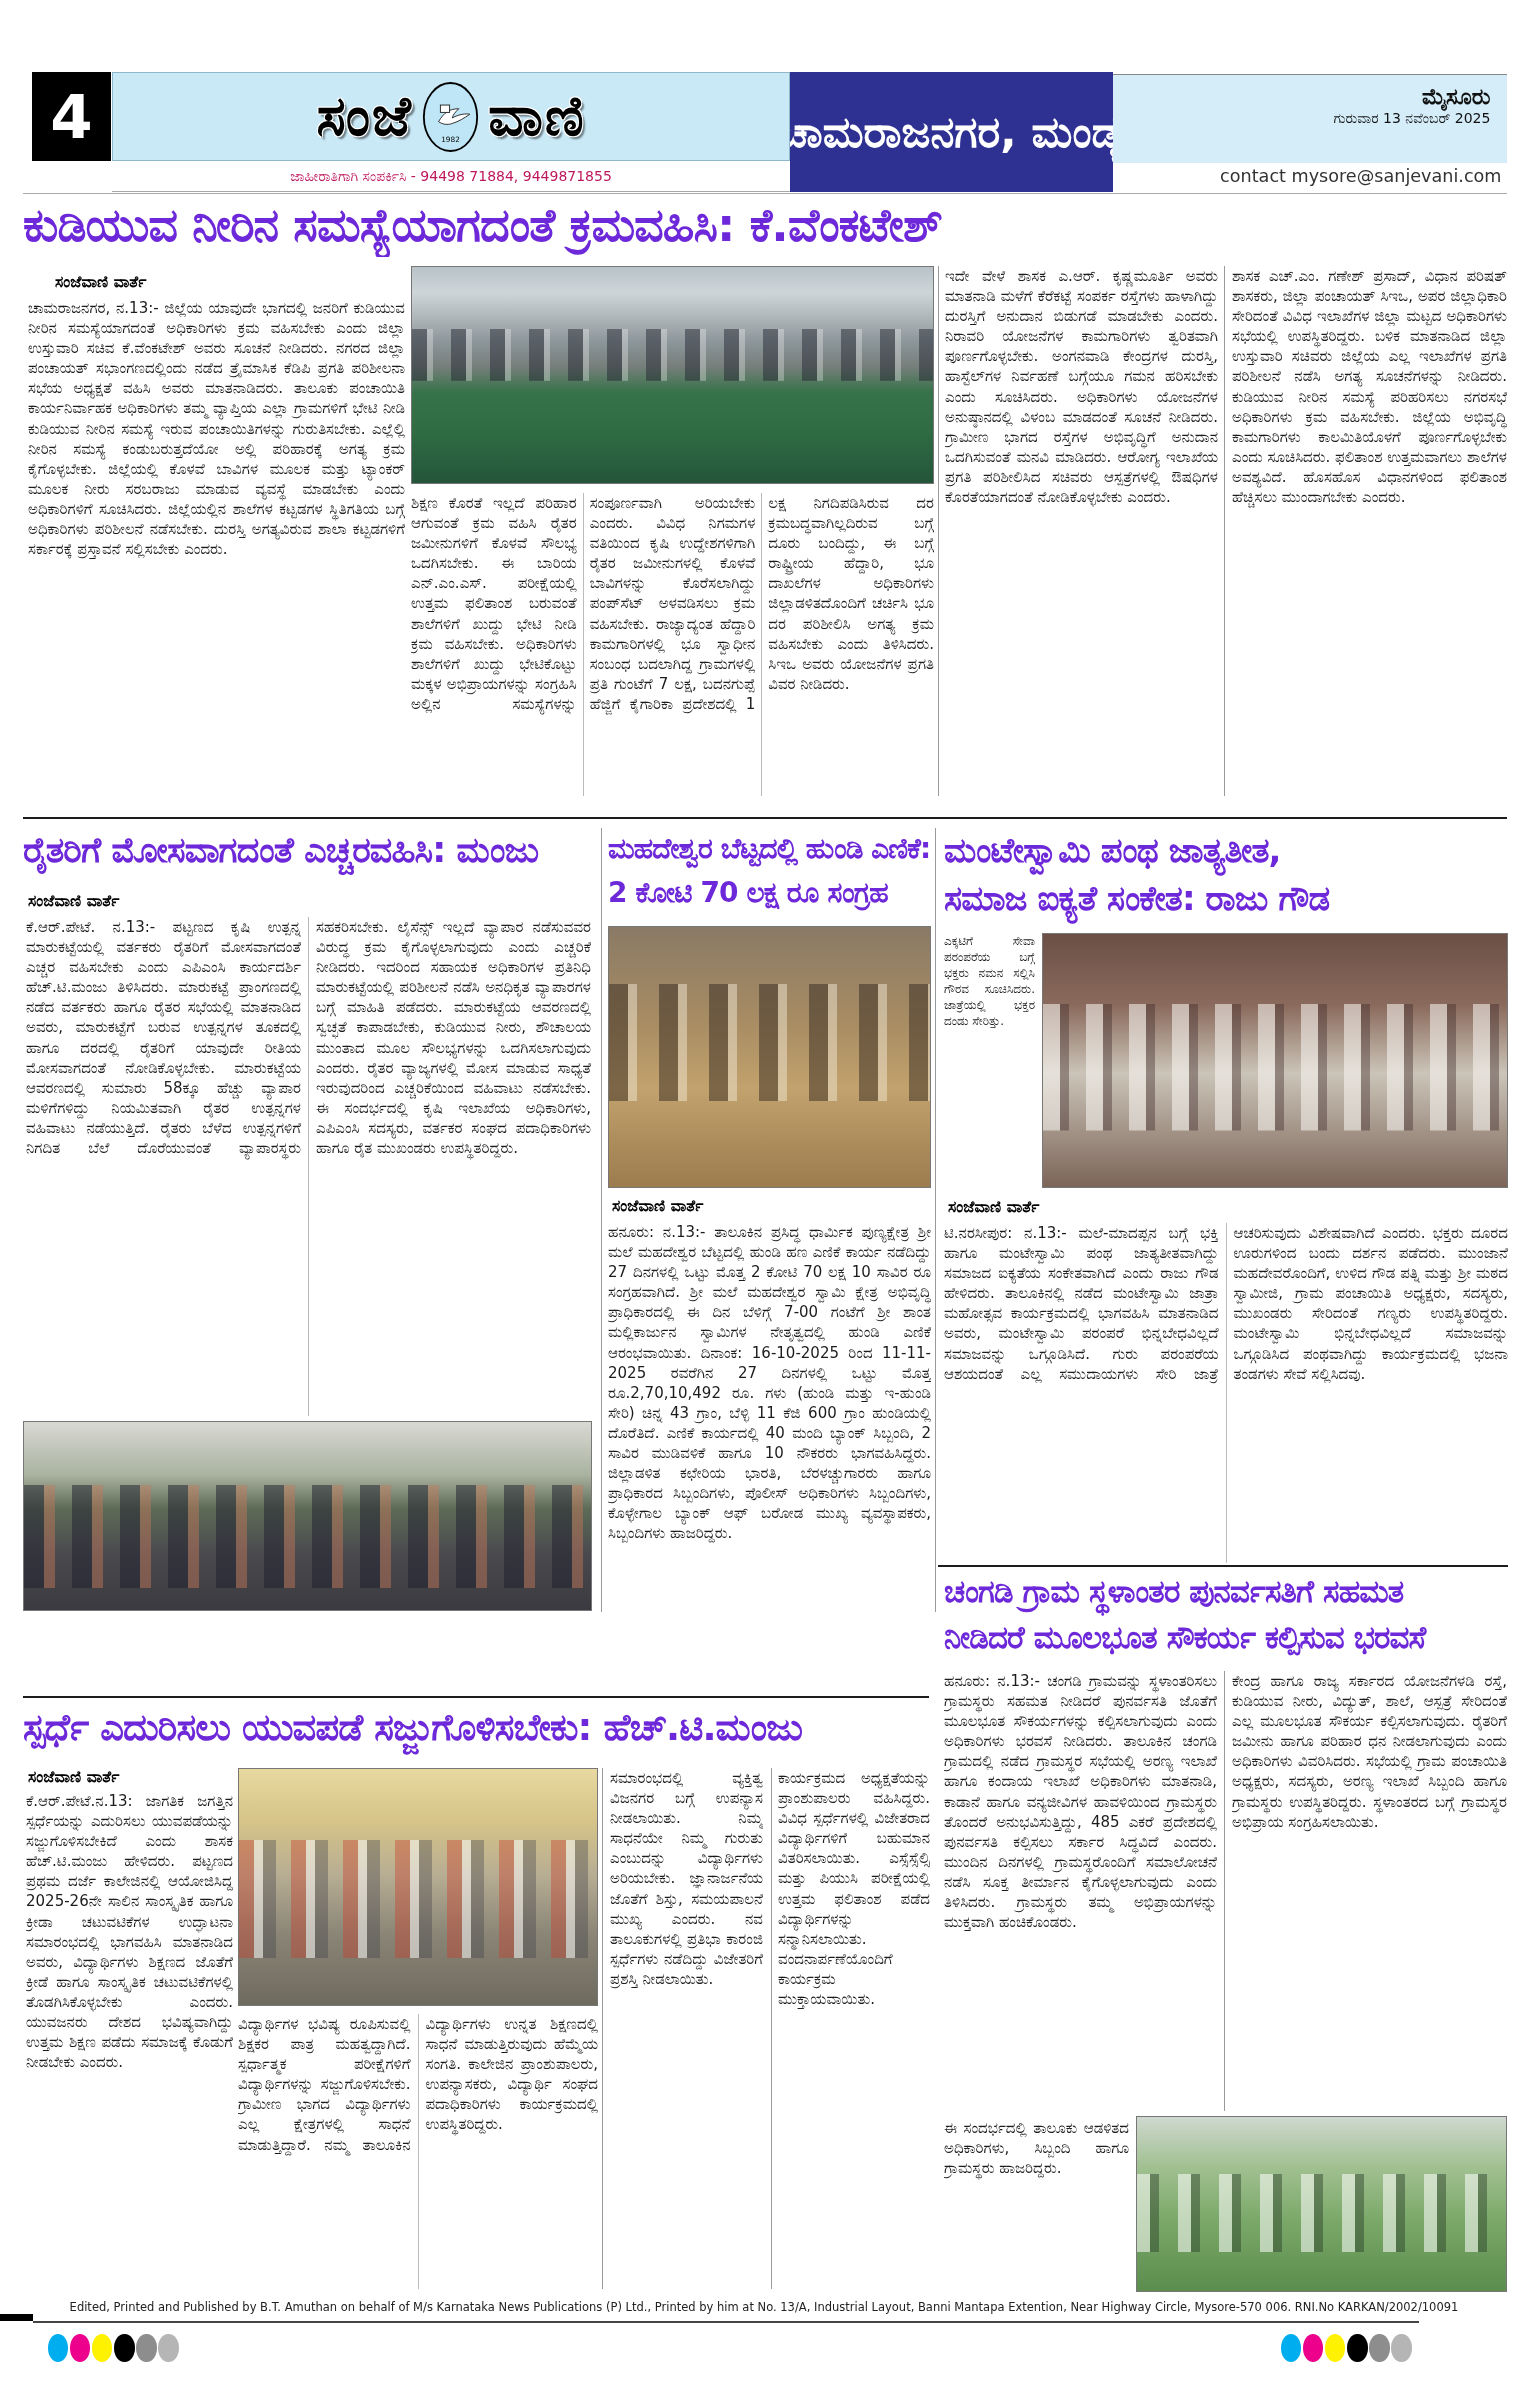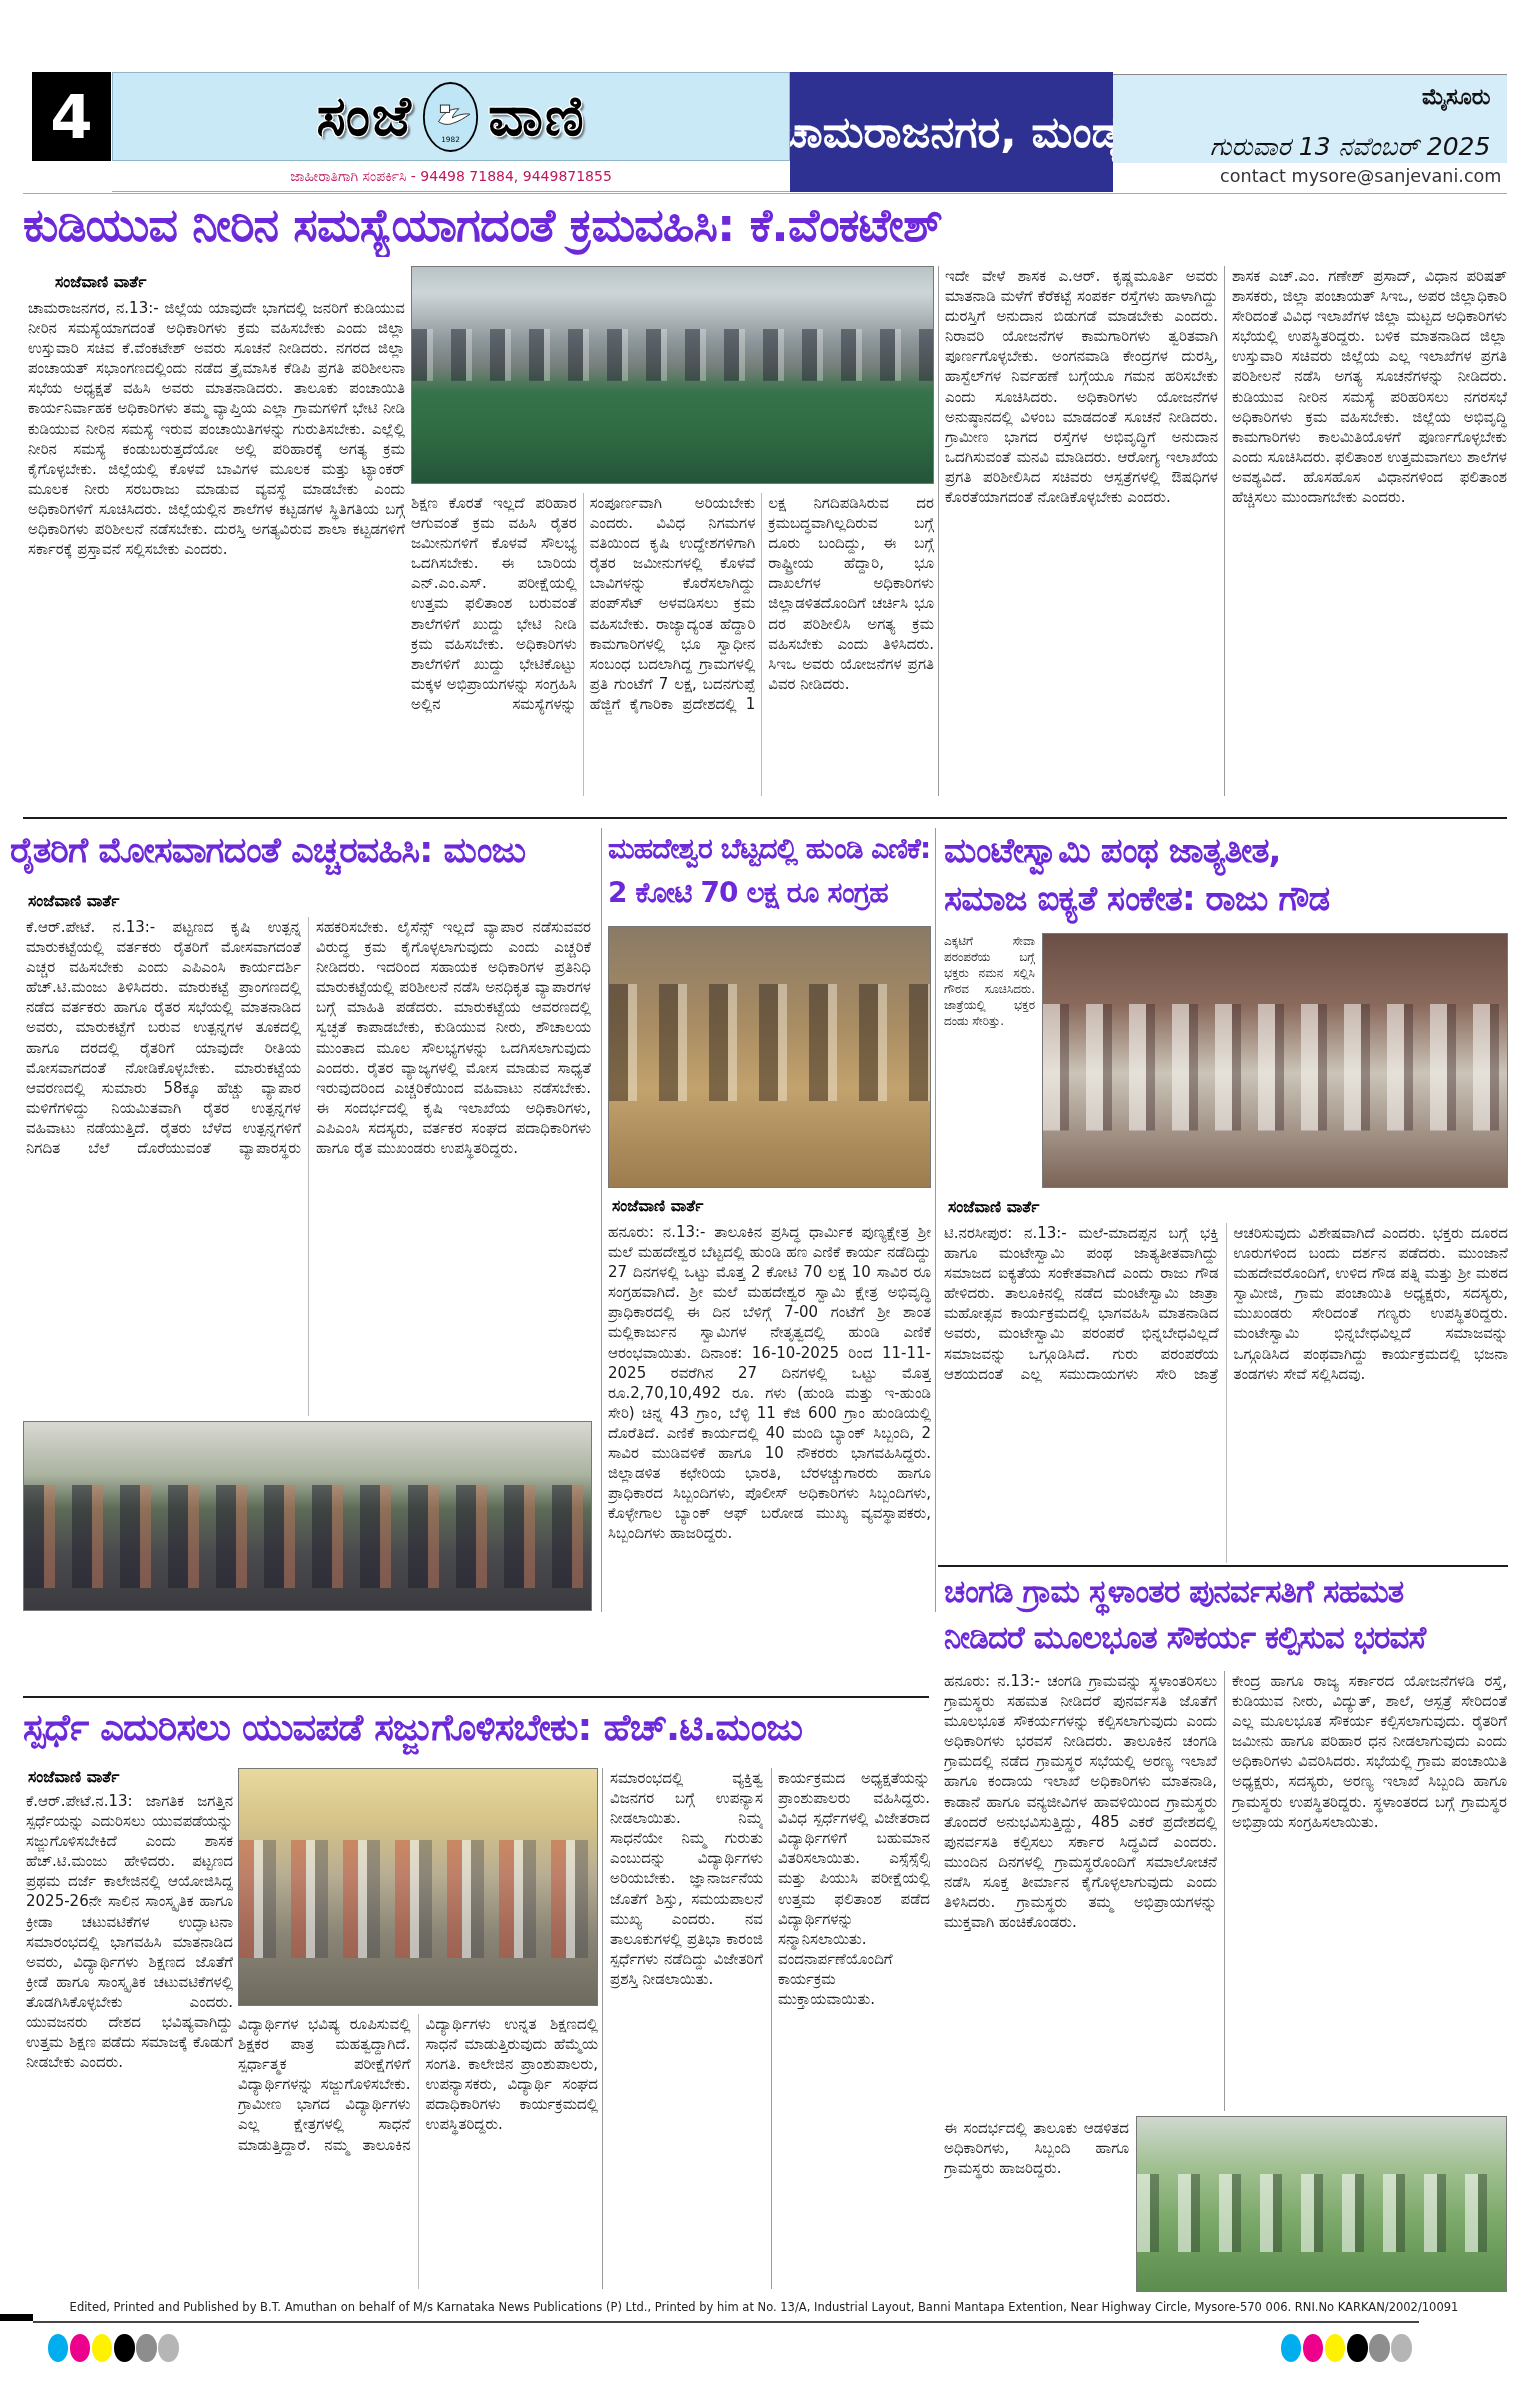--- a/index.html
+++ b/index.html
@@ -32,21 +32,21 @@
   .masthead .mast-word {
       font-size:55px; font-weight:900; color:#000; letter-spacing:1.8px;
       text-shadow:0.9px 0.9px 0 #fff,-0.9px -0.9px 0 #fff,0.9px -0.9px 0 #fff,-0.9px 0.9px 0 #fff,2.8px 2.8px 1.8px rgba(0,0,0,.45);
   }
   .adline { background:#fff; border-bottom:1.8px solid #aaa; color:#be185d;
             font-size:14px; display:flex; align-items:center; justify-content:center; }
   .banner { background:#2e3192; color:#fff; display:flex; align-items:center; justify-content:center; }
   .banner span { font-size:43px; font-weight:800; white-space:nowrap; }
   .datebox { background:#d4edf9; border-top:1.8px solid #888; text-align:right; padding:9.2px 16.6px 0 0; }
   .datebox .edition { font-size:22px; font-weight:800; }
-  .datebox .date { font-size:25px; margin-top:23px;font-style:italic; }
+  .datebox .date { font-size:14px; margin-top:1px; }
   .contactline { text-align:right; font-size:17.6px; color:#333; border-bottom:1.8px solid #999; padding-right:5.5px; }
 
   
   .p-lead {
     background-image:
       repeating-linear-gradient(90deg, rgba(25,28,40,.45) 0 15px, rgba(255,255,255,.30) 15px 21px, rgba(25,28,40,0) 21px 39px),
       linear-gradient(180deg,#b9c3c7 0%,#cdd5d8 12%,#b3babd 22%,#8e979b 34%,#767f7b 46%,#37734a 58%,#2e6a42 78%,#24553a 100%);
     background-size:100% 24%,100% 100%;
     background-position:0 38%,0 0;
     background-repeat:no-repeat;
@@ -144,21 +144,21 @@
 <div class="abs vrule" style="left:938px;top:266px;height:530px;"></div>
 
 <div class="abs body-txt" style="left:945px;top:266px;width:273px;height:530px;">ಇದೇ ವೇಳೆ ಶಾಸಕ ಎ.ಆರ್. ಕೃಷ್ಣಮೂರ್ತಿ ಅವರು ಮಾತನಾಡಿ ಮಳೆಗೆ ಕೆರೆಕಟ್ಟೆ ಸಂಪರ್ಕ ರಸ್ತೆಗಳು ಹಾಳಾಗಿದ್ದು ದುರಸ್ತಿಗೆ ಅನುದಾನ ಬಿಡುಗಡೆ ಮಾಡಬೇಕು ಎಂದರು. ನಿರಾವರಿ ಯೋಜನೆಗಳ ಕಾಮಗಾರಿಗಳು ತ್ವರಿತವಾಗಿ ಪೂರ್ಣಗೊಳ್ಳಬೇಕು. ಅಂಗನವಾಡಿ ಕೇಂದ್ರಗಳ ದುರಸ್ತಿ, ಹಾಸ್ಟೆಲ್‌ಗಳ ನಿರ್ವಹಣೆ ಬಗ್ಗೆಯೂ ಗಮನ ಹರಿಸಬೇಕು ಎಂದು ಸೂಚಿಸಿದರು. ಅಧಿಕಾರಿಗಳು ಯೋಜನೆಗಳ ಅನುಷ್ಠಾನದಲ್ಲಿ ವಿಳಂಬ ಮಾಡದಂತೆ ಸೂಚನೆ ನೀಡಿದರು. ಗ್ರಾಮೀಣ ಭಾಗದ ರಸ್ತೆಗಳ ಅಭಿವೃದ್ಧಿಗೆ ಅನುದಾನ ಒದಗಿಸುವಂತೆ ಮನವಿ ಮಾಡಿದರು. ಆರೋಗ್ಯ ಇಲಾಖೆಯ ಪ್ರಗತಿ ಪರಿಶೀಲಿಸಿದ ಸಚಿವರು ಆಸ್ಪತ್ರೆಗಳಲ್ಲಿ ಔಷಧಿಗಳ ಕೊರತೆಯಾಗದಂತೆ ನೋಡಿಕೊಳ್ಳಬೇಕು ಎಂದರು.</div>
 
 <div class="abs vrule" style="left:1224px;top:266px;height:530px;"></div>
 
 <div class="abs body-txt" style="left:1232px;top:266px;width:275px;height:530px;">ಶಾಸಕ ಎಚ್.ಎಂ. ಗಣೇಶ್ ಪ್ರಸಾದ್, ವಿಧಾನ ಪರಿಷತ್ ಶಾಸಕರು, ಜಿಲ್ಲಾ ಪಂಚಾಯತ್ ಸಿಇಒ, ಅಪರ ಜಿಲ್ಲಾಧಿಕಾರಿ ಸೇರಿದಂತೆ ವಿವಿಧ ಇಲಾಖೆಗಳ ಜಿಲ್ಲಾ ಮಟ್ಟದ ಅಧಿಕಾರಿಗಳು ಸಭೆಯಲ್ಲಿ ಉಪಸ್ಥಿತರಿದ್ದರು. ಬಳಿಕ ಮಾತನಾಡಿದ ಜಿಲ್ಲಾ ಉಸ್ತುವಾರಿ ಸಚಿವರು ಜಿಲ್ಲೆಯ ಎಲ್ಲ ಇಲಾಖೆಗಳ ಪ್ರಗತಿ ಪರಿಶೀಲನೆ ನಡೆಸಿ ಅಗತ್ಯ ಸೂಚನೆಗಳನ್ನು ನೀಡಿದರು. ಕುಡಿಯುವ ನೀರಿನ ಸಮಸ್ಯೆ ಪರಿಹರಿಸಲು ನಗರಸಭೆ ಅಧಿಕಾರಿಗಳು ಕ್ರಮ ವಹಿಸಬೇಕು. ಜಿಲ್ಲೆಯ ಅಭಿವೃದ್ಧಿ ಕಾಮಗಾರಿಗಳು ಕಾಲಮಿತಿಯೊಳಗೆ ಪೂರ್ಣಗೊಳ್ಳಬೇಕು ಎಂದು ಸೂಚಿಸಿದರು. ಫಲಿತಾಂಶ ಉತ್ತಮವಾಗಲು ಶಾಲೆಗಳ ಅವಶ್ಯವಿದೆ. ಹೊಸಹೊಸ ವಿಧಾನಗಳಿಂದ ಫಲಿತಾಂಶ ಹೆಚ್ಚಿಸಲು ಮುಂದಾಗಬೇಕು ಎಂದರು.</div>
 
 <div class="abs hrule" style="left:23px;top:817px;width:1484px;"></div>
 
-<div class="abs headline" style="left:10px;top:830px;width:571px;height:52px;font-size:35px;">ರೈತರಿಗೆ ಮೋಸವಾಗದಂತೆ ಎಚ್ಚರವಹಿಸಿ: ಮಂಜು</div>
+<div class="abs headline" style="left:23px;top:830px;width:571px;height:52px;font-size:35px;">ರೈತರಿಗೆ ಮೋಸವಾಗದಂತೆ ಎಚ್ಚರವಹಿಸಿ: ಮಂಜು</div>
 
 <div class="abs byline" style="left:28px;top:891px;width:203px;height:20.3px;">ಸಂಜೆವಾಣಿ ವಾರ್ತೆ</div>
 
 <div class="abs body-txt cols2" style="left:26px;top:917px;width:565px;height:499px;">ಕೆ.ಆರ್.ಪೇಟೆ. ನ.13:- ಪಟ್ಟಣದ ಕೃಷಿ ಉತ್ಪನ್ನ ಮಾರುಕಟ್ಟೆಯಲ್ಲಿ ವರ್ತಕರು ರೈತರಿಗೆ ಮೋಸವಾಗದಂತೆ ಎಚ್ಚರ ವಹಿಸಬೇಕು ಎಂದು ಎಪಿಎಂಸಿ ಕಾರ್ಯದರ್ಶಿ ಹೆಚ್.ಟಿ.ಮಂಜು ತಿಳಿಸಿದರು. ಮಾರುಕಟ್ಟೆ ಪ್ರಾಂಗಣದಲ್ಲಿ ನಡೆದ ವರ್ತಕರು ಹಾಗೂ ರೈತರ ಸಭೆಯಲ್ಲಿ ಮಾತನಾಡಿದ ಅವರು, ಮಾರುಕಟ್ಟೆಗೆ ಬರುವ ಉತ್ಪನ್ನಗಳ ತೂಕದಲ್ಲಿ ಹಾಗೂ ದರದಲ್ಲಿ ರೈತರಿಗೆ ಯಾವುದೇ ರೀತಿಯ ಮೋಸವಾಗದಂತೆ ನೋಡಿಕೊಳ್ಳಬೇಕು. ಮಾರುಕಟ್ಟೆಯ ಆವರಣದಲ್ಲಿ ಸುಮಾರು 58ಕ್ಕೂ ಹೆಚ್ಚು ವ್ಯಾಪಾರ ಮಳಿಗೆಗಳಿದ್ದು ನಿಯಮಿತವಾಗಿ ರೈತರ ಉತ್ಪನ್ನಗಳ ವಹಿವಾಟು ನಡೆಯುತ್ತಿದೆ. ರೈತರು ಬೆಳೆದ ಉತ್ಪನ್ನಗಳಿಗೆ ನಿಗದಿತ ಬೆಲೆ ದೊರೆಯುವಂತೆ ವ್ಯಾಪಾರಸ್ಥರು ಸಹಕರಿಸಬೇಕು. ಲೈಸೆನ್ಸ್ ಇಲ್ಲದೆ ವ್ಯಾಪಾರ ನಡೆಸುವವರ ವಿರುದ್ಧ ಕ್ರಮ ಕೈಗೊಳ್ಳಲಾಗುವುದು ಎಂದು ಎಚ್ಚರಿಕೆ ನೀಡಿದರು. ಇದರಿಂದ ಸಹಾಯಕ ಅಧಿಕಾರಿಗಳ ಪ್ರತಿನಿಧಿ ಮಾರುಕಟ್ಟೆಯಲ್ಲಿ ಪರಿಶೀಲನೆ ನಡೆಸಿ ಅನಧಿಕೃತ ವ್ಯಾಪಾರಗಳ ಬಗ್ಗೆ ಮಾಹಿತಿ ಪಡೆದರು. ಮಾರುಕಟ್ಟೆಯ ಆವರಣದಲ್ಲಿ ಸ್ವಚ್ಛತೆ ಕಾಪಾಡಬೇಕು, ಕುಡಿಯುವ ನೀರು, ಶೌಚಾಲಯ ಮುಂತಾದ ಮೂಲ ಸೌಲಭ್ಯಗಳನ್ನು ಒದಗಿಸಲಾಗುವುದು ಎಂದರು. ರೈತರ ವ್ಯಾಜ್ಯಗಳಲ್ಲಿ ಮೋಸ ಮಾಡುವ ಸಾಧ್ಯತೆ ಇರುವುದರಿಂದ ಎಚ್ಚರಿಕೆಯಿಂದ ವಹಿವಾಟು ನಡೆಸಬೇಕು. ಈ ಸಂದರ್ಭದಲ್ಲಿ ಕೃಷಿ ಇಲಾಖೆಯ ಅಧಿಕಾರಿಗಳು, ಎಪಿಎಂಸಿ ಸದಸ್ಯರು, ವರ್ತಕರ ಸಂಘದ ಪದಾಧಿಕಾರಿಗಳು ಹಾಗೂ ರೈತ ಮುಖಂಡರು ಉಪಸ್ಥಿತರಿದ್ದರು.</div>
 
 <div class="abs photo p-farm" style="left:23px;top:1421px;width:569px;height:190px;"></div>
 
 <div class="abs vrule" style="left:601px;top:828px;height:784px;"></div>
 
 <div class="abs headline" style="left:608px;top:832px;width:323px;height:43px;font-size:28px;">ಮಹದೇಶ್ವರ ಬೆಟ್ಟದಲ್ಲಿ ಹುಂಡಿ ಎಣಿಕೆ:</div>

